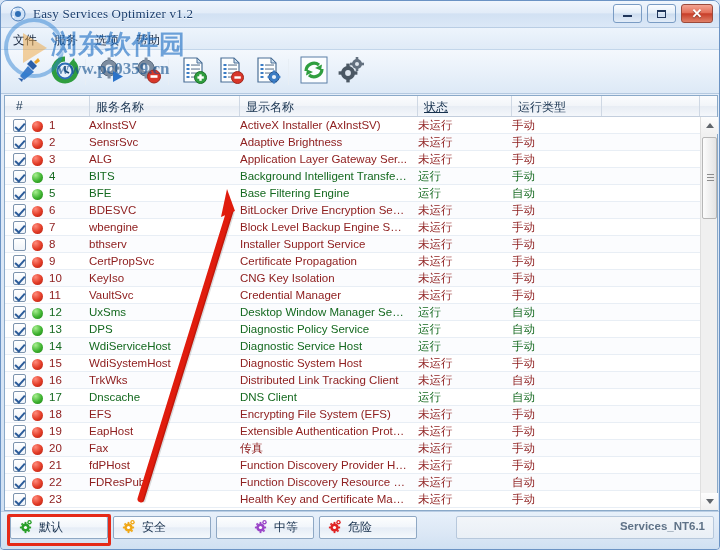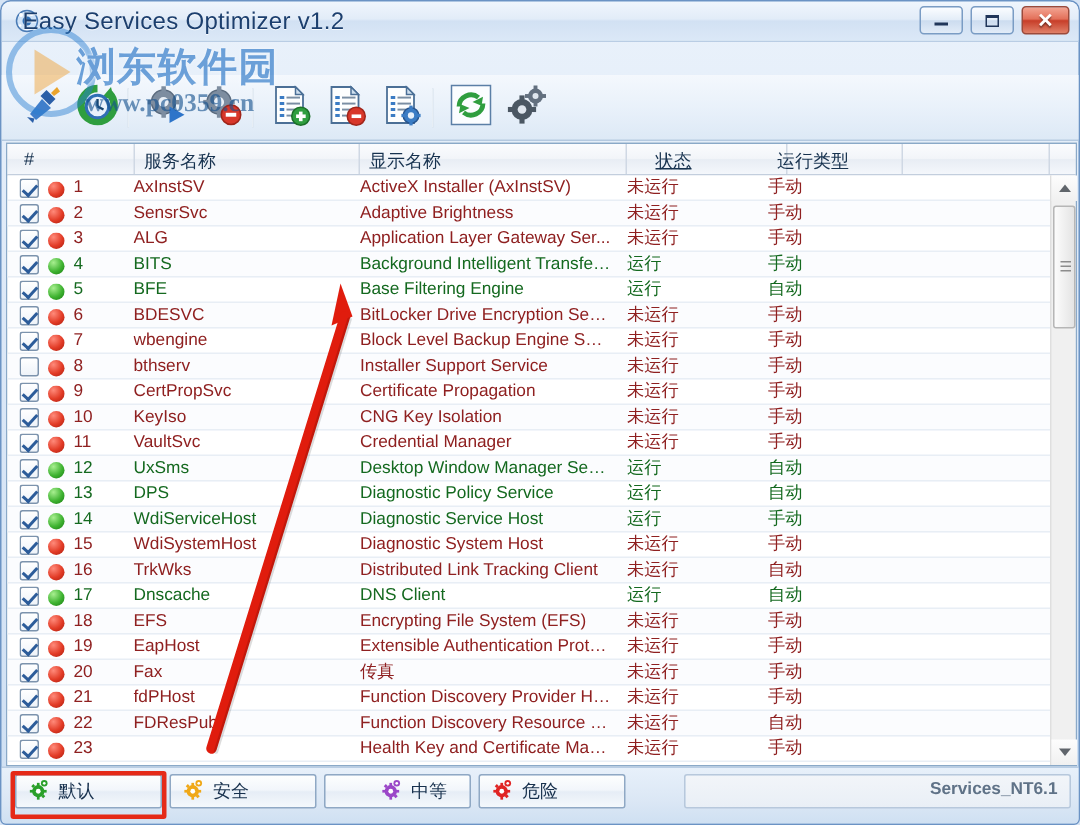--- a/index.html
+++ b/index.html
@@ -27,25 +27,26 @@
     width: 720px; height: 27px;
     background: linear-gradient(to bottom, #f0f6fd 0%, #e2ecf8 45%, #d2e1f3 50%, #dbe8f7 100%);
     border-bottom: 1px solid #b9cde4;
     border-radius: 6px 6px 0 0;
   }
   #title-icon {
     position: absolute; left: 9px; top: 5px;
     width: 16px; height: 16px;
   }
   #title-text {
-    position: absolute; left: 14px; top: 5px;
-    font-size: 16px; color: #1c3f6e;
+    position: absolute; left: 32px; top: 5px;
+    font-size: 13px; color: #1c3f6e;
     letter-spacing: .2px;
     text-shadow: 0 1px 0 #ffffffcc;
     white-space: nowrap;
+    font-family: Liberation Serif, serif;
   }
   .wbtn {
     position: absolute; top: 3px;
     width: 29px; height: 19px;
     border: 1px solid #7a9cc4;
     border-radius: 3px;
     background: linear-gradient(to bottom, #fbfdff 0%, #e3edf8 48%, #ccdcef 52%, #e2ecf8 100%);
   }
   .wbtn .glyph {
     position: absolute; left: 0; right: 0; top: 0; bottom: 0;
@@ -290,20 +291,26 @@
     <div class="wbtn" id="btn-max">
       <span class="glyph">
           <i class="max-glyph"></i>
         </span>
     </div>
     <div class="wbtn" id="btn-close">
       <span class="glyph close-glyph">✕</span>
     </div>
   </div>
 
+  <div id="menubar">
+      <div class="menu-item" style="left: 6px;">文件</div>
+      <div class="menu-item" style="left: 47px;">服务</div>
+      <div class="menu-item" style="left: 88px;">选项</div>
+      <div class="menu-item" style="left: 129px;">帮助</div>
+    </div>
 
   <div id="toolbar">
     <span class="tb-sep" style="left:84px"></span>
     <span class="tb-sep" style="left:167px"></span>
     <span class="tb-sep" style="left:287px"></span>
 
     <div class="tb-btn" style="left:10px">
       <span>
         <svg width="28" height="28" viewBox="0 0 28 28">
           <path d="M6 20 L14 10 L20 16 L10 24 Z" fill="#3f7ecb"></path>
@@ -483,21 +490,21 @@
     </span>
     <div id="wm-cn">浏东软件园</div>
     <div id="wm-url">www.pc0359.cn</div>
   </div>
 
   <div id="list-panel">
     <div id="list-header">
         <div class="col-head" style="left: 5px; width: 80px;">#</div>
         <div class="col-head" style="left: 85px; width: 150px;">服务名称</div>
         <div class="col-head" style="left: 235px; width: 178px;">显示名称</div>
-        <div class="col-head" style="left: 426px; width: 94px; text-decoration: underline;">状态</div>
+        <div class="col-head" style="left: 413px; width: 94px; text-decoration: underline;">状态</div>
         <div class="col-head" style="left: 507px; width: 90px;">运行类型</div>
         <div class="col-head" style="left: 597px; width: 98px;"></div>
       </div>
 
     <div id="list-body">
         <div class="row">
           <span class="cell c-check">
             <i class="cb on"></i>
           </span>
           <span class="cell c-dot">

